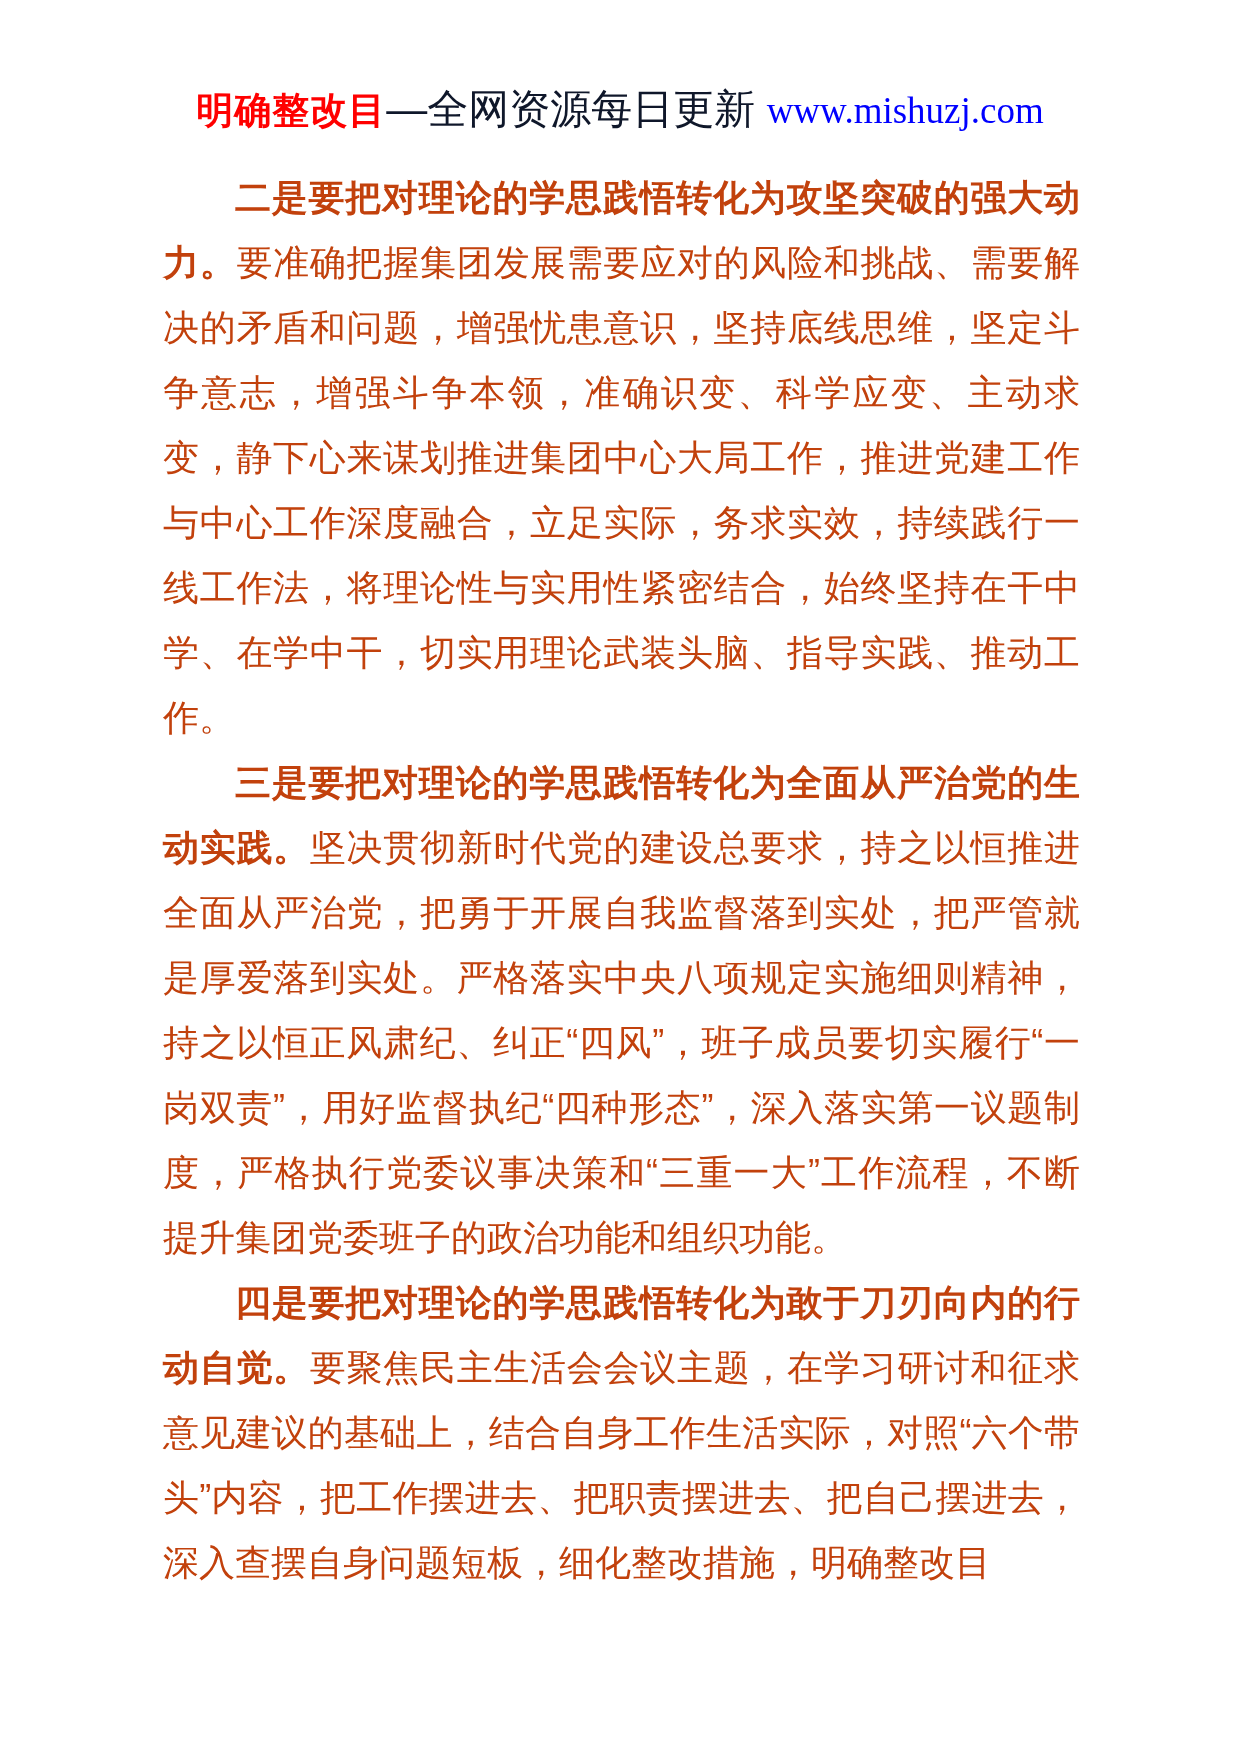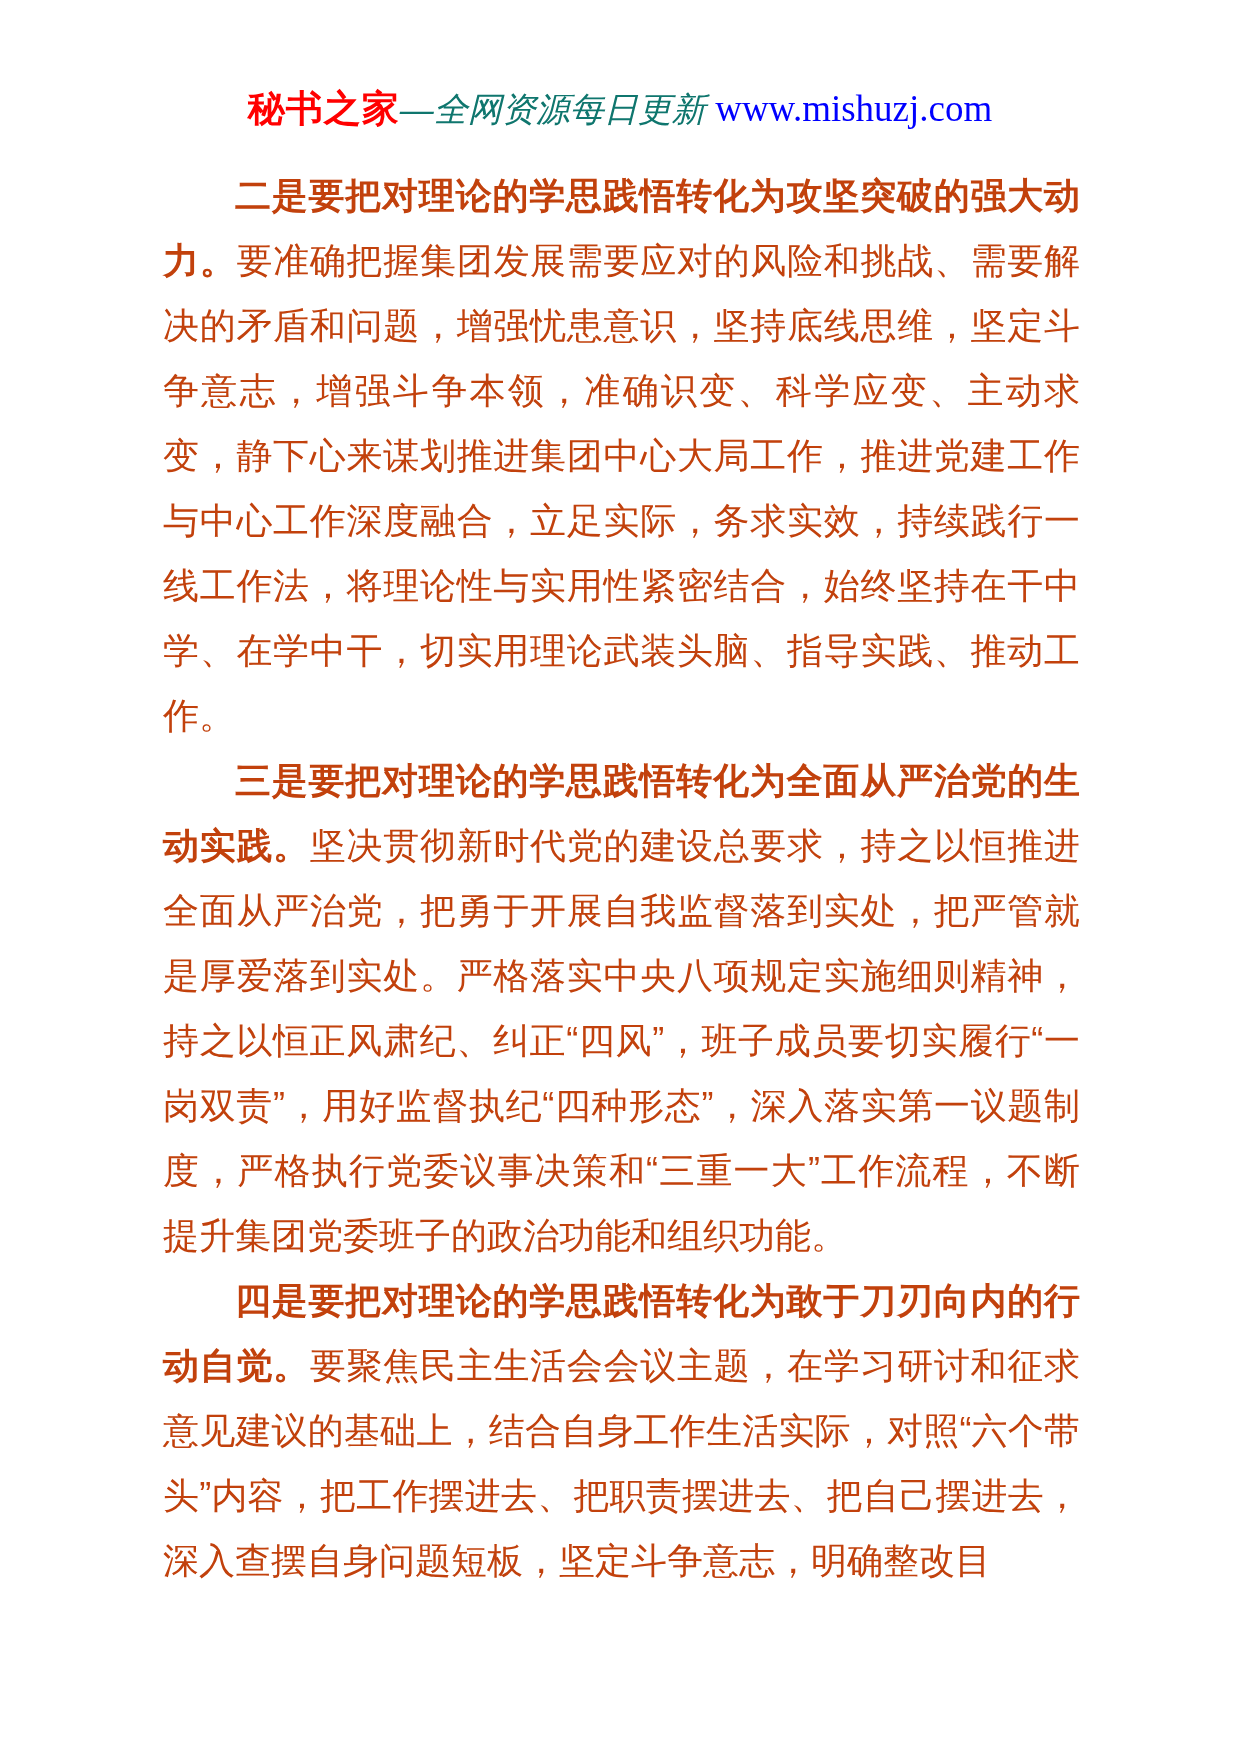--- a/index.html
+++ b/index.html
@@ -21,23 +21,22 @@
     white-space: nowrap;
     line-height: 50px;
   }
   .site-name {
     color: #ff0000;
     font-weight: bold;
     font-size: 37px;
     letter-spacing: 1px;
   }
   .tagline {
-    color: #0f766e;
-    font-size: 34px;
-    font-style: italic;
+    color: #0f172a;
+    font-size: 41px;
   }
   .site-url {
     color: #0000ff;
     font-size: 37px;
     text-decoration: none;
     font-family: Liberation Serif, serif;
   }
   .content {
     margin: 22px 160px 0 163px;
   }
@@ -55,26 +54,26 @@
   .content p b {
     font-weight: bold;
   }
 </style>
 </head>
 <body>
 
 <div class="page">
 
   <div class="doc-header">
-    <span class="site-name">秘书之家</span><span class="tagline">—全网资源每日更新 </span><a class="site-url" href="#">www.mishuzj.com</a>
+    <span class="site-name">明确整改目</span><span class="tagline">—全网资源每日更新 </span><a class="site-url" href="#">www.mishuzj.com</a>
   </div>
 
   <div class="content">
 
     <p><b>二是要把对理论的学思践悟转化为攻坚突破的强大动力。</b><span>要准确把握集团发展需要应对的风险和挑战、需要解决的矛盾和问题，增强忧患意识，坚持底线思维，坚定斗争意志，增强斗争本领，准确识变、科学应变、主动求变，静下心来谋划推进集团中心大局工作，推进党建工作与中心工作深度融合，立足实际，务求实效，持续践行一线工作法，将理论性与实用性紧密结合，始终坚持在干中学、在学中干，切实用理论武装头脑、指导实践、推动工作。</span></p>
 
     <p><b>三是要把对理论的学思践悟转化为全面从严治党的生动实践。</b><span>坚决贯彻新时代党的建设总要求，持之以恒推进全面从严治党，把勇于开展自我监督落到实处，把严管就是厚爱落到实处。严格落实中央八项规定实施细则精神，持之以恒正风肃纪、纠正“四风”，班子成员要切实履行“一岗双责”，用好监督执纪“四种形态”，深入落实第一议题制度，严格执行党委议事决策和“三重一大”工作流程，不断提升集团党委班子的政治功能和组织功能。</span></p>
 
-    <p><b>四是要把对理论的学思践悟转化为敢于刀刃向内的行动自觉。</b><span>要聚焦民主生活会会议主题，在学习研讨和征求意见建议的基础上，结合自身工作生活实际，对照“六个带头”内容，把工作摆进去、把职责摆进去、把自己摆进去，深入查摆自身问题短板，坚定斗争意志，明确整改目</span></p>
+    <p><b>四是要把对理论的学思践悟转化为敢于刀刃向内的行动自觉。</b><span>要聚焦民主生活会会议主题，在学习研讨和征求意见建议的基础上，结合自身工作生活实际，对照“六个带头”内容，把工作摆进去、把职责摆进去、把自己摆进去，深入查摆自身问题短板，细化整改措施，明确整改目</span></p>
 
   </div>
 
 </div>
 
 </body></html>

